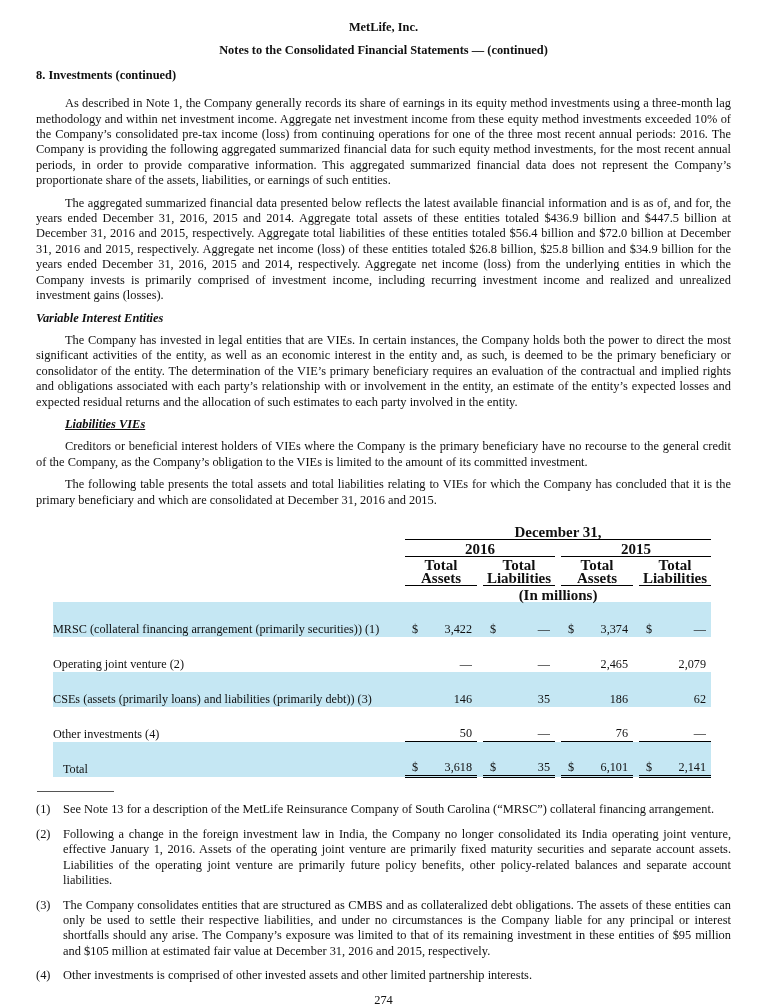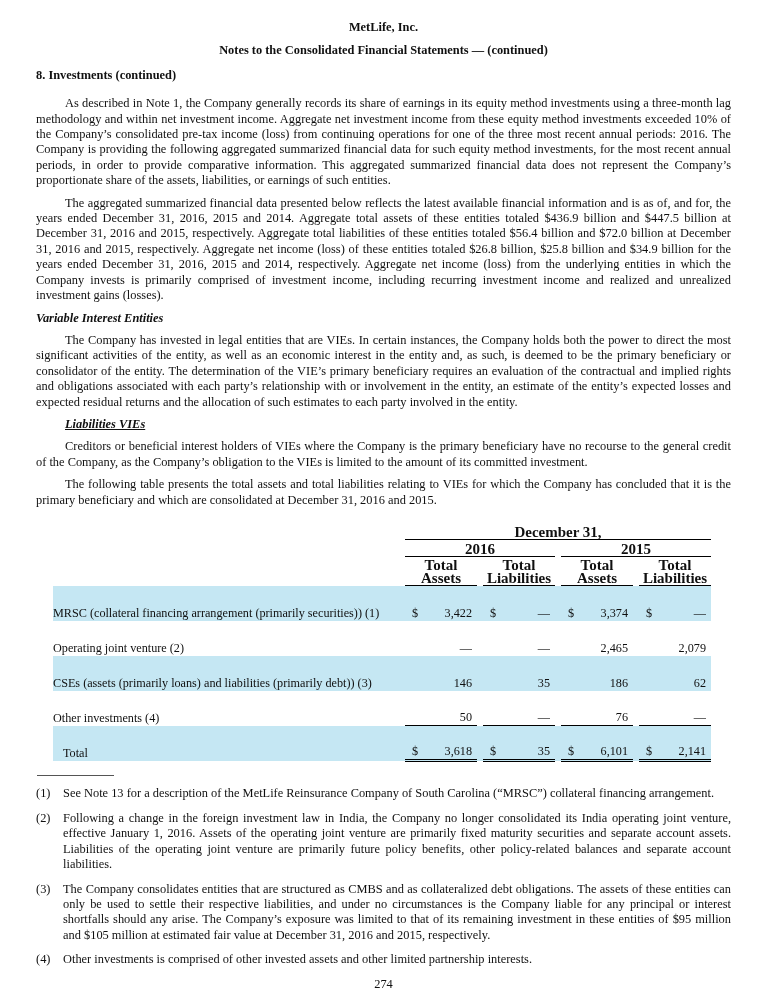--- a/index.html
+++ b/index.html
@@ -88,20 +88,24 @@
     <tr class="r-cols">
       <td></td>
       <td class="hdr rule-b">Total Assets</td>
       <td></td>
       <td class="hdr rule-b">Total Liabilities</td>
       <td></td>
       <td class="hdr rule-b">Total Assets</td>
       <td></td>
       <td class="hdr rule-b">Total Liabilities</td>
     </tr>
+    <tr class="r-units">
+      <td></td>
+      <td colspan="7" class="hdr">(In millions)</td>
+    </tr>
 
     <tr class="r-data shaded">
       <td class="lbl">MRSC (collateral financing arrangement (primarily securities)) (1)</td>
       <td class="grp">
             <div class="in">
               <span>$</span>
               <span>3,422</span>
             </div>
           </td>
       <td></td>

